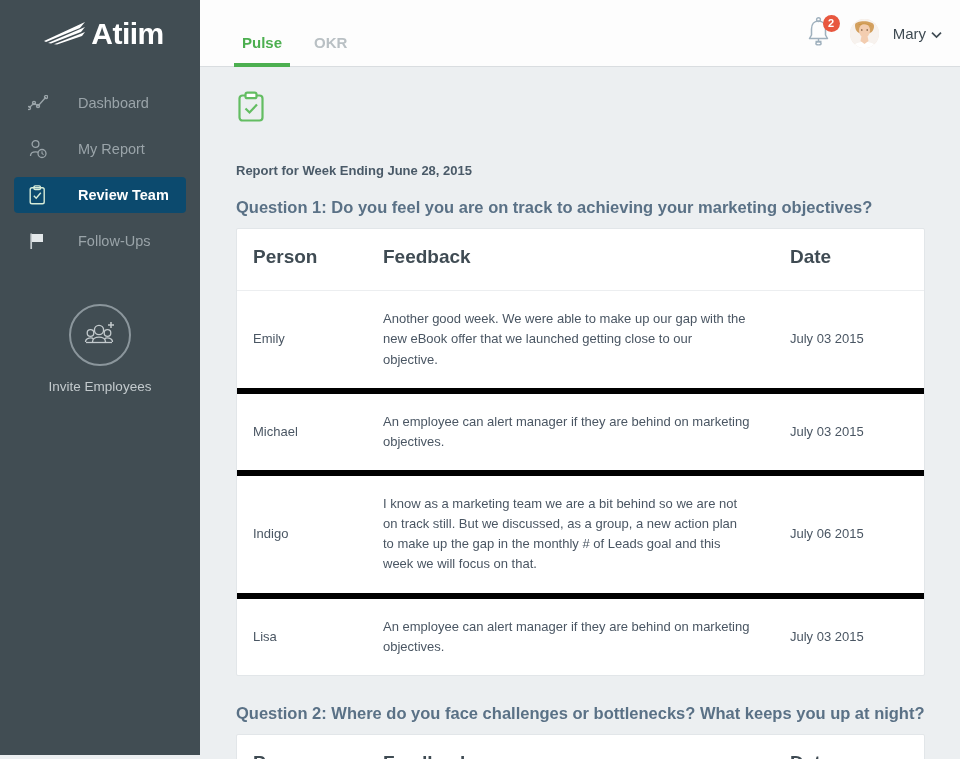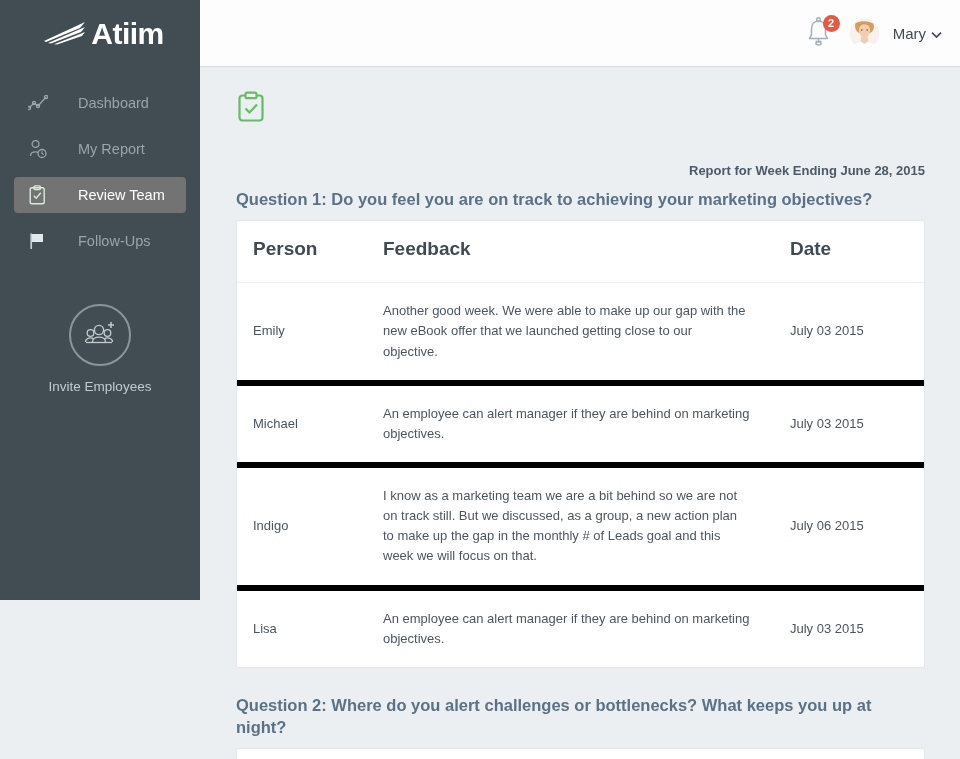--- a/index.html
+++ b/index.html
@@ -8,21 +8,21 @@
     font-family: "Liberation Sans", sans-serif;
     background: #eceff1;
     overflow: hidden;
   }
   .app { display: flex; width: 960px; height: 759px; }
 
   
   .sidebar {
     width: 200px; flex: 0 0 200px;
     background: #414d53;
-    height: 600px;
+    height: 755px;
     position: relative;
   }
   .logo-wrap {
     height: 67px;
     display: flex; align-items: center; justify-content: center;
     padding-left: 6px;
   }
   .logo { display: flex; align-items: center; gap: 3px; }
   .logo-mark { display: block; }
   .logo-text {
@@ -39,23 +39,23 @@
     color: #9aa4a9;
     font-size: 14.5px;
     cursor: pointer;
   }
   .nav-item .nav-ico {
     width: 26px; flex: 0 0 26px;
     display: flex; align-items: center; justify-content: flex-start;
   }
   .nav-item .nav-label { margin-left: 24px; }
   .nav-item.active {
-    background: #737373;
+    background: #0c4a6e;
     color: #ffffff;
-    font-weight: normal;
+    font-weight: bold;
   }
   .invite {
     position: absolute;
     top: 304px; left: 0; width: 200px;
     display: flex; flex-direction: column; align-items: center;
     cursor: pointer;
   }
   .invite-circle {
     width: 62px; height: 62px; border-radius: 50%;
     border: 2px solid #8b969c;
@@ -130,22 +130,21 @@
   .page-title {
     display: flex; align-items: center; gap: 12px;
     margin-bottom: 36px;
   }
   .page-title h1 {
     font-size: 34px; font-weight: normal; color: #3f4b53;
     letter-spacing: -0.2px;
   }
   .report-label {
     font-size: 13px; font-weight: bold; color: #4a5a68;
-    margin-bottom: 10px;
-    text-align: right;
+    margin-bottom: 18px;
   }
   .question {
     font-size: 16.5px; font-weight: bold; color: #5a7186;
     line-height: 1.35;
     margin-bottom: 10px;
   }
   .card {
     background: #ffffff;
     border: 1px solid #e2e6e9;
     border-radius: 2px;
@@ -256,20 +255,28 @@
       </div>
       <div class="invite-label">Invite Employees</div>
     </div>
 
   </div>
 
   <div class="main">
 
     <div class="topbar">
 
+      <div class="tabs">
+        <div class="tab active">
+          <span>Pulse</span>
+        </div>
+        <div class="tab">
+          <span>OKR</span>
+        </div>
+      </div>
 
       <div class="topright">
 
         <div class="bell-wrap">
           <span>
             <svg width="26" height="32" viewBox="0 0 26 32">
               <path d="M12.5 5 C8 5 5.5 8.5 5.5 13 L5.5 19 L3.5 22.5 L21.5 22.5 L19.5 19 L19.5 13 C19.5 8.5 17 5 12.5 5 Z" fill="none" stroke="#9fb0bd" stroke-width="1.5" stroke-linejoin="round"></path>
               <circle cx="12.5" cy="3.6" r="1.9" fill="none" stroke="#9fb0bd" stroke-width="1.4"></circle>
               <path d="M9.5 25.5 L15.5 25.5" stroke="#9fb0bd" stroke-width="1.5"></path>
               <path d="M12.5 22.5 L12.5 25.5" stroke="#9fb0bd" stroke-width="1.4"></path>
@@ -354,21 +361,21 @@
                 <td>Lisa</td>
                 <td class="feedback">An employee can alert manager if they are behind on marketing objectives.</td>
                 <td>July 03 2015</td>
               </tr>
             </tbody>
           </table>
         </div>
       </div>
 
       <div>
-        <div class="question">Question 2: Where do you alert challenges or bottlenecks? What keeps you up at night?</div>
+        <div class="question">Question 2: Where do you face challenges or bottlenecks? What keeps you up at night?</div>
         <div class="card">
           <table>
             <colgroup>
                 <col class="c-person">
                 <col class="c-feedback">
                 <col class="c-date">
               </colgroup>
             <thead>
               <tr>
                 <th>Person</th>

